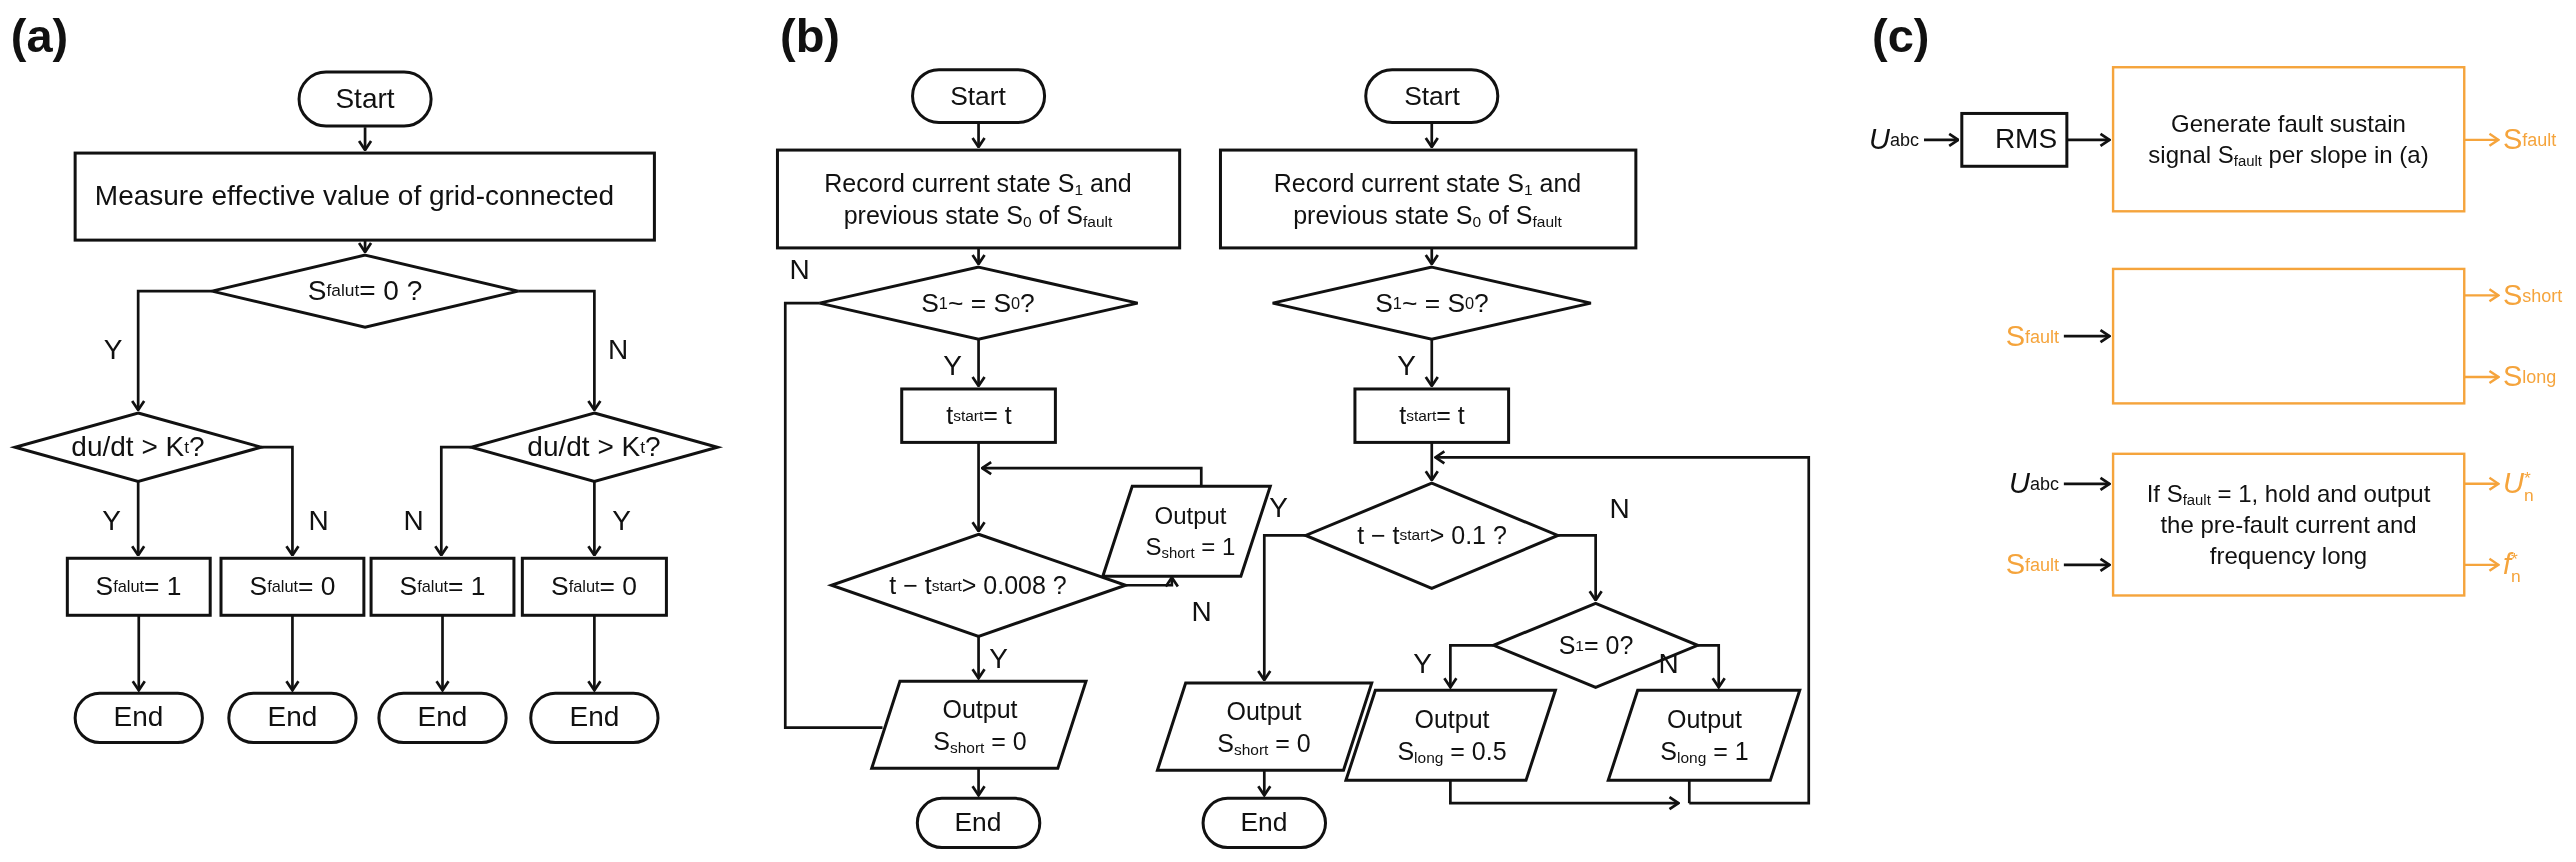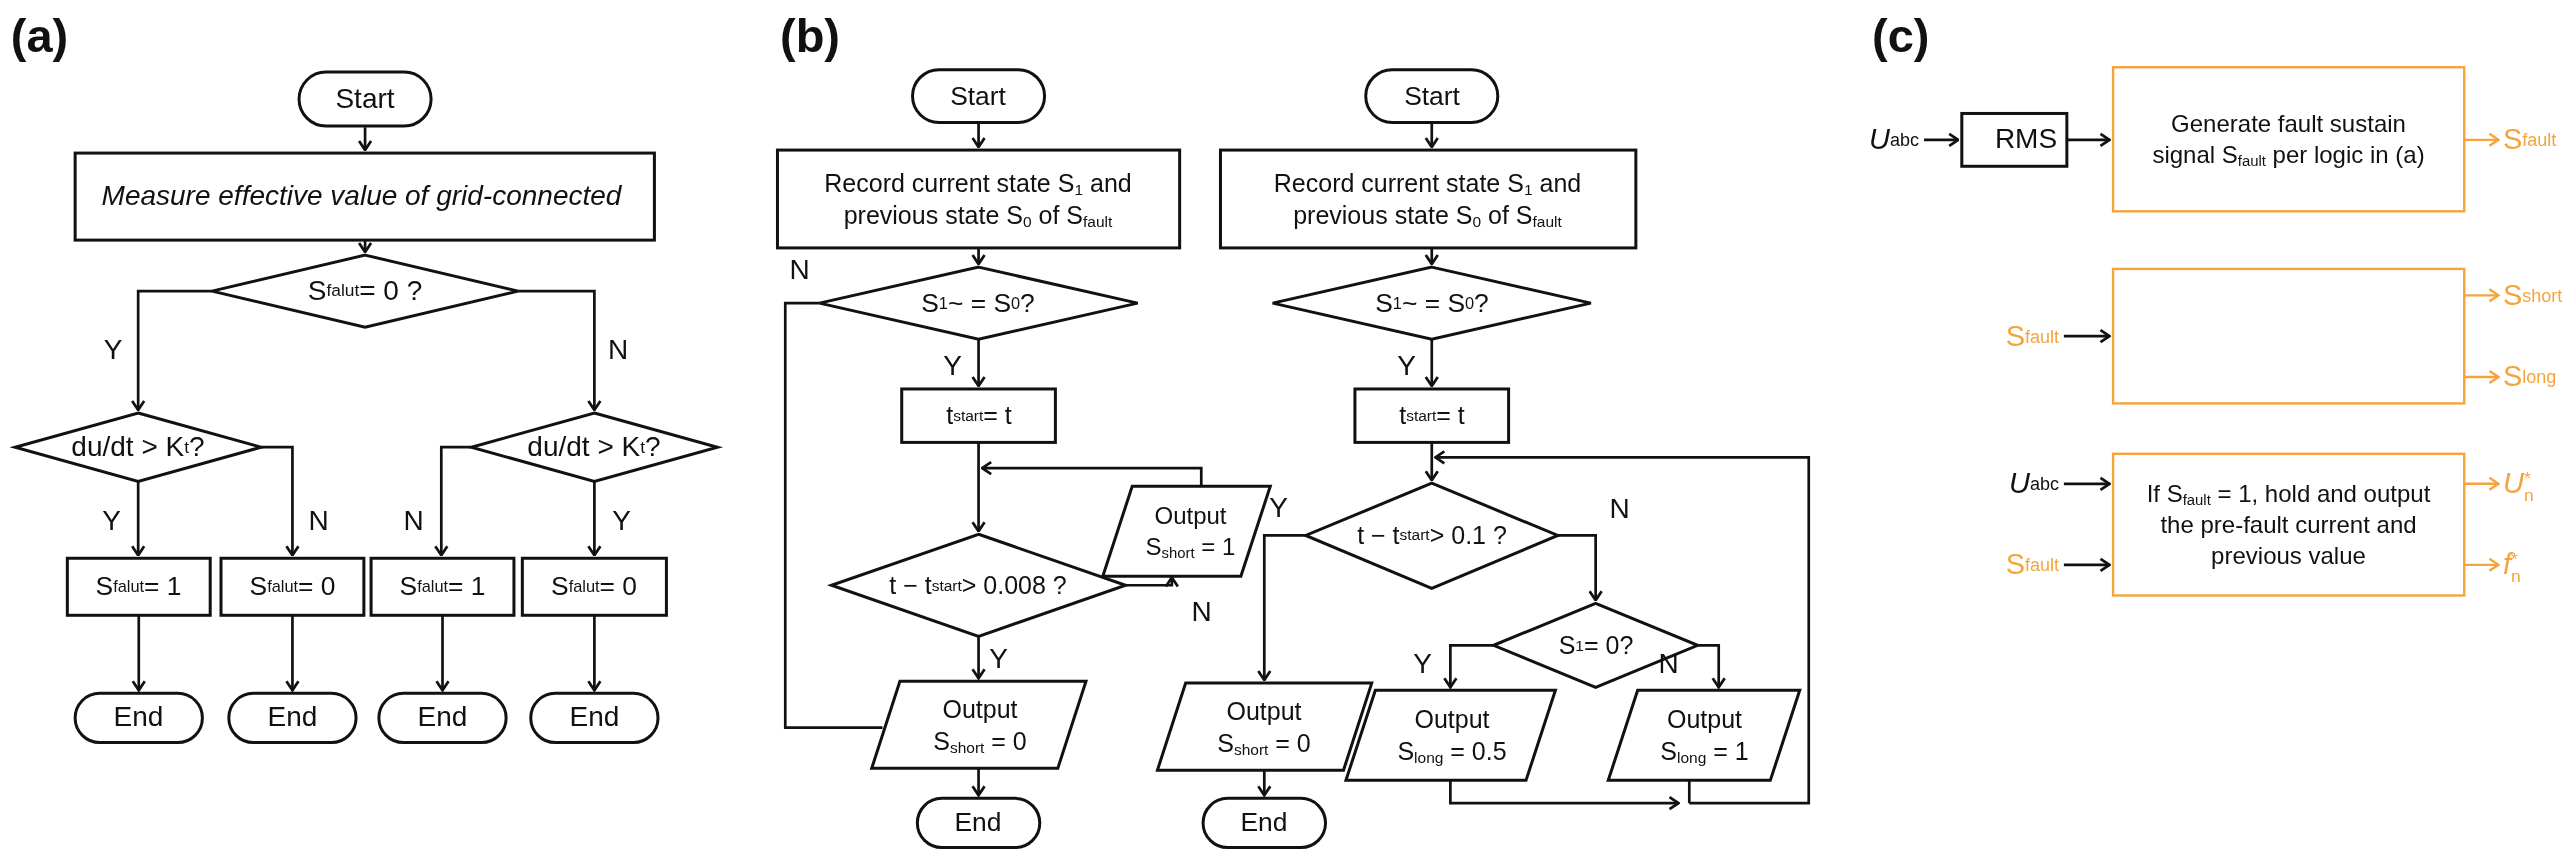--- a/index.html
+++ b/index.html
@@ -123,21 +123,21 @@
     <polyline class="fl" points="3438,941 3514,941" marker-end="url(#ah)"></polyline>
     <polyline class="flo" points="4105,233 4162,233" marker-end="url(#aho)"></polyline>
     <polyline class="flo" points="4105,492 4162,492" marker-end="url(#aho)"></polyline>
     <polyline class="flo" points="4105,628 4162,628" marker-end="url(#aho)"></polyline>
     <polyline class="flo" points="4105,806 4162,806" marker-end="url(#aho)"></polyline>
     <polyline class="flo" points="4105,941 4162,941" marker-end="url(#aho)"></polyline>
   </svg>
 
   <div class="t plabel" style="left:10.8px;top:4.8px;width:102px;height:60px;">(a)</div>
   <div class="t fz46" style="left:299px;top:72px;width:132px;height:54px;">Start</div>
-  <div class="t col fz46" style="left:78px;top:157px;width:567px;height:79px;font-style:italic;">
+  <div class="t col fz46" style="left:71px;top:157px;width:567px;height:79px;">
     <div>Measure effective value of grid-connected</div>
   </div>
   <div class="t fz46" style="left:266px;top:270px;width:198px;height:42px;">
       <span>S</span>
       <span class="sub">falut</span>
       <span> = 0 ?</span>
     </div>
   <div class="t lab" style="left:95px;top:334px;width:36px;height:32px;">Y</div>
   <div class="t lab" style="left:600px;top:334px;width:36px;height:32px;">N</div>
   <div class="t fz46" style="left:33px;top:427px;width:210px;height:41px;">
@@ -264,21 +264,21 @@
   <div class="t fz44" style="left:1203px;top:798px;width:122px;height:49px;">End</div>
 
   <div class="t plabel" style="left:1872px;top:4.8px;width:102px;height:60px;">(c)</div>
   <div class="t sig ar" style="left:1849px;top:119px;width:70px;height:42px;">
       <span class="i">U</span>
       <span class="sub">abc</span>
     </div>
   <div class="t fz46" style="left:1962px;top:113px;width:128px;height:53px;">RMS</div>
   <div class="t col fz40" style="left:2119px;top:78px;width:339px;height:122px;">
     <div>Generate fault sustain</div>
-    <div><span>signal S</span><span class="sub">fault</span><span> per logic in (a)</span></div>
+    <div><span>signal S</span><span class="sub">fault</span><span> per slope in (a)</span></div>
   </div>
   <div class="t sig al org" style="left:2503px;top:118px;width:78px;height:43px;">
       <span>S</span>
       <span class="sub">fault</span>
     </div>
 
   <div class="t sig ar org" style="left:1974px;top:315px;width:85px;height:43px;">
       <span>S</span>
       <span class="sub">fault</span>
     </div>
@@ -295,21 +295,21 @@
       <span class="i">U</span>
       <span class="sub">abc</span>
     </div>
   <div class="t sig ar org" style="left:1974px;top:543px;width:85px;height:43px;">
       <span>S</span>
       <span class="sub">fault</span>
     </div>
   <div class="t col fz40" style="left:2119px;top:461px;width:339px;height:127px;">
     <div><span>If S</span><span class="sub">fault</span><span> = 1, hold and output</span></div>
     <div>the pre-fault current and</div>
-    <div>previous value</div>
+    <div>frequency long</div>
   </div>
   <div class="t sig al org" style="left:2503px;top:462px;width:84px;height:44px;">
       <span class="i">U</span>
       <span class="stk">
         <span>*</span>
         <span>n</span>
       </span>
     </div>
   <div class="t sig al org" style="left:2503px;top:543px;width:84px;height:44px;">
       <span class="i">f</span>

